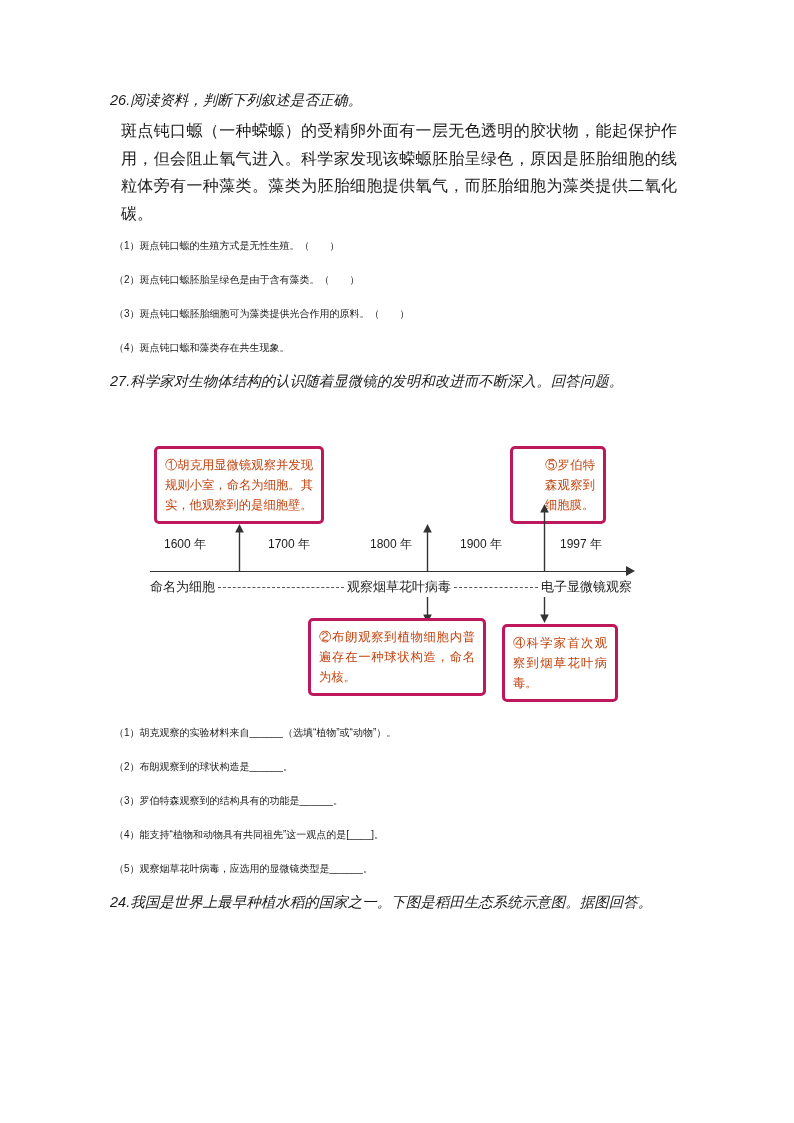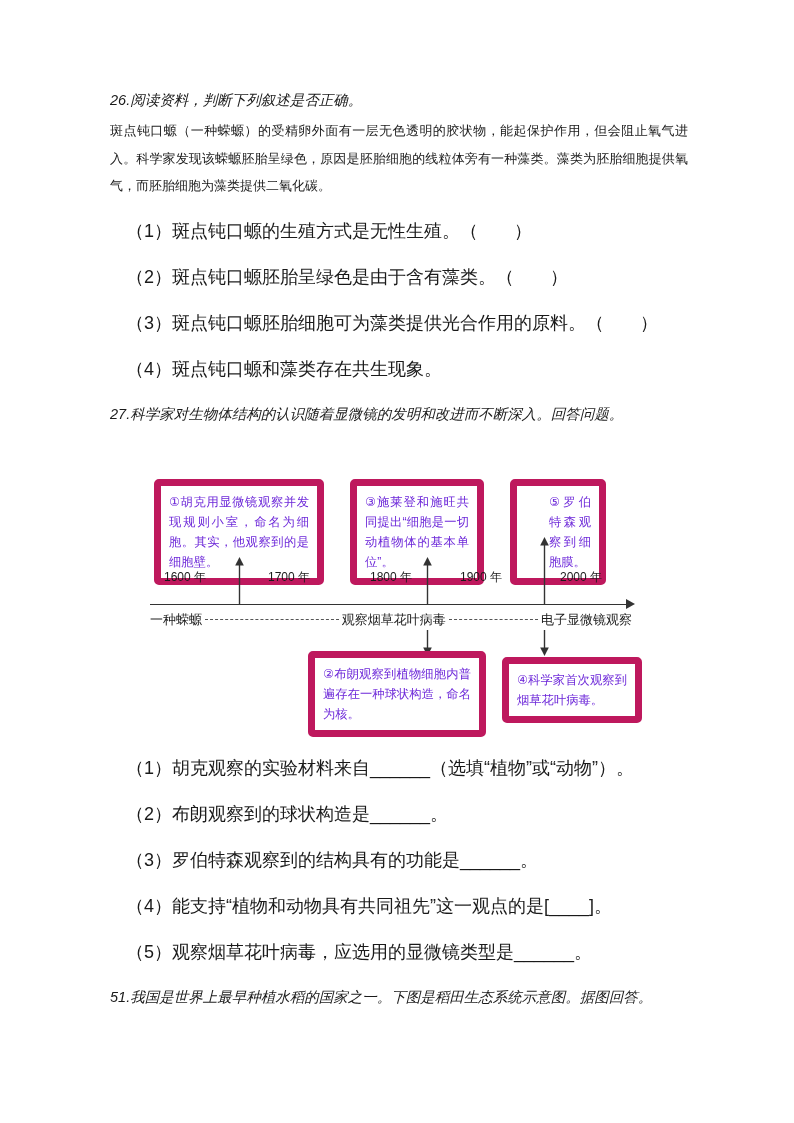--- a/index.html
+++ b/index.html
@@ -20,53 +20,54 @@
     top: 86px;
     width: 578px;
   }
   .line {
     margin: 0;
     font-size: 14.5px;
     line-height: 29px;
     font-style: italic;
   }
   .passage {
-    margin: 2px 0;
-    font-size: 13px;
+    margin: 2px 11px;
+    font-size: 16px;
     line-height: 27.5px;
     text-align: justify;
   }
   .item {
-    margin: 16px;
-    font-size: 18px;
+    margin: 4px;
+    font-size: 10px;
     line-height: 30px;
   }
   
   .diagram {
     position: relative;
     width: 484px;
     height: 266px;
     margin: 42px 0 14px 40px;
     font-size: 12.3px;
   }
   .dbox {
     position: absolute;
-    border: 7px solid #be185d;
+    border: 3px solid #be185d;
     border-radius: 5px;
     padding: 6px 8px;
     line-height: 20px;
     background: #ffffff;
     text-align: justify;
-    color: #6d28d9;
+    color: #c2410c;
+    font-family: Liberation Serif, serif;
   }
   .box-hooke     { left: 4px;   top: 8px;   width: 170px; }
   .box-schleiden { left: 200px; top: 8px;   width: 134px; }
   .box-robertson { left: 360px; top: 8px;   width: 96px; padding-left: 32px;  }
   .box-brown     { left: 158px; top: 180px; width: 178px; }
-  .box-tmv       { left: 352px; top: 186px; width: 140px; }
+  .box-tmv       { left: 352px; top: 186px; width: 116px; }
   .year {
     position: absolute;
     top: 98px;
     font-size: 12px;
     white-space: nowrap;
   }
   .arr { position: absolute; display: block; }
   .axis {
     position: absolute;
     left: 0;
@@ -114,46 +115,45 @@
     <p class="item">（1）斑点钝口螈的生殖方式是无性生殖。（　　）</p>
     <p class="item">（2）斑点钝口螈胚胎呈绿色是由于含有藻类。（　　）</p>
     <p class="item">（3）斑点钝口螈胚胎细胞可为藻类提供光合作用的原料。（　　）</p>
     <p class="item">（4）斑点钝口螈和藻类存在共生现象。</p>
 
     <p class="line">27.科学家对生物体结构的认识随着显微镜的发明和改进而不断深入。回答问题。</p>
 
     <div class="diagram">
 
       <div class="dbox box-hooke">①胡克用显微镜观察并发现规则小室，命名为细胞。其实，他观察到的是细胞壁。</div>
-      <div class="dbox box-schleiden">③施莱登和施旺共同提出“细胞是一切动植物体的基本单位”。</div>
       <div class="dbox box-robertson">⑤罗伯特森观察到细胞膜。</div>
 
       <svg class="arr" style="left:84px; top:86px;" width="11" height="47" viewBox="0 0 11 47">
         <line x1="5.5" y1="47" x2="5.5" y2="6" stroke="#333333" stroke-width="1.4"></line>
         <polygon points="5.5,0 1.2,8.5 9.8,8.5" fill="#333333"></polygon>
       </svg>
       <svg class="arr" style="left:272px; top:86px;" width="11" height="47" viewBox="0 0 11 47">
         <line x1="5.5" y1="47" x2="5.5" y2="6" stroke="#333333" stroke-width="1.4"></line>
         <polygon points="5.5,0 1.2,8.5 9.8,8.5" fill="#333333"></polygon>
       </svg>
       <svg class="arr" style="left:389px; top:66px;" width="11" height="67" viewBox="0 0 11 67">
         <line x1="5.5" y1="67" x2="5.5" y2="6" stroke="#333333" stroke-width="1.4"></line>
         <polygon points="5.5,0 1.2,8.5 9.8,8.5" fill="#333333"></polygon>
       </svg>
 
       <span class="year" style="left:14px;">1600 年</span>
       <span class="year" style="left:118px;">1700 年</span>
       <span class="year" style="left:220px;">1800 年</span>
       <span class="year" style="left:310px;">1900 年</span>
-      <span class="year" style="left:410px;">2000 年</span>
+      <span class="year" style="left:410px;">1997 年</span>
 
       <div class="axis"></div>
 
       <div class="methods">
-        <span>一种蝾螈</span>
+        <span>命名为细胞</span>
         <span class="mdash d1"></span>
         <span>观察烟草花叶病毒</span>
         <span class="mdash d2"></span>
         <span>电子显微镜观察</span>
       </div>
 
       <svg class="arr" style="left:272px; top:159px;" width="11" height="26" viewBox="0 0 11 26">
         <line x1="5.5" y1="0" x2="5.5" y2="20" stroke="#333333" stroke-width="1.4"></line>
         <polygon points="5.5,26 1.2,17.5 9.8,17.5" fill="#333333"></polygon>
       </svg>
@@ -166,16 +166,16 @@
       <div class="dbox box-tmv">④科学家首次观察到烟草花叶病毒。</div>
 
     </div>
 
     <p class="item">（1）胡克观察的实验材料来自______（选填“植物”或“动物”）。</p>
     <p class="item">（2）布朗观察到的球状构造是______。</p>
     <p class="item">（3）罗伯特森观察到的结构具有的功能是______。</p>
     <p class="item">（4）能支持“植物和动物具有共同祖先”这一观点的是[____]。</p>
     <p class="item">（5）观察烟草花叶病毒，应选用的显微镜类型是______。</p>
 
-    <p class="line">51.我国是世界上最早种植水稻的国家之一。下图是稻田生态系统示意图。据图回答。</p>
+    <p class="line">24.我国是世界上最早种植水稻的国家之一。下图是稻田生态系统示意图。据图回答。</p>
 
   </div>
 </div>
 
 </body></html>

